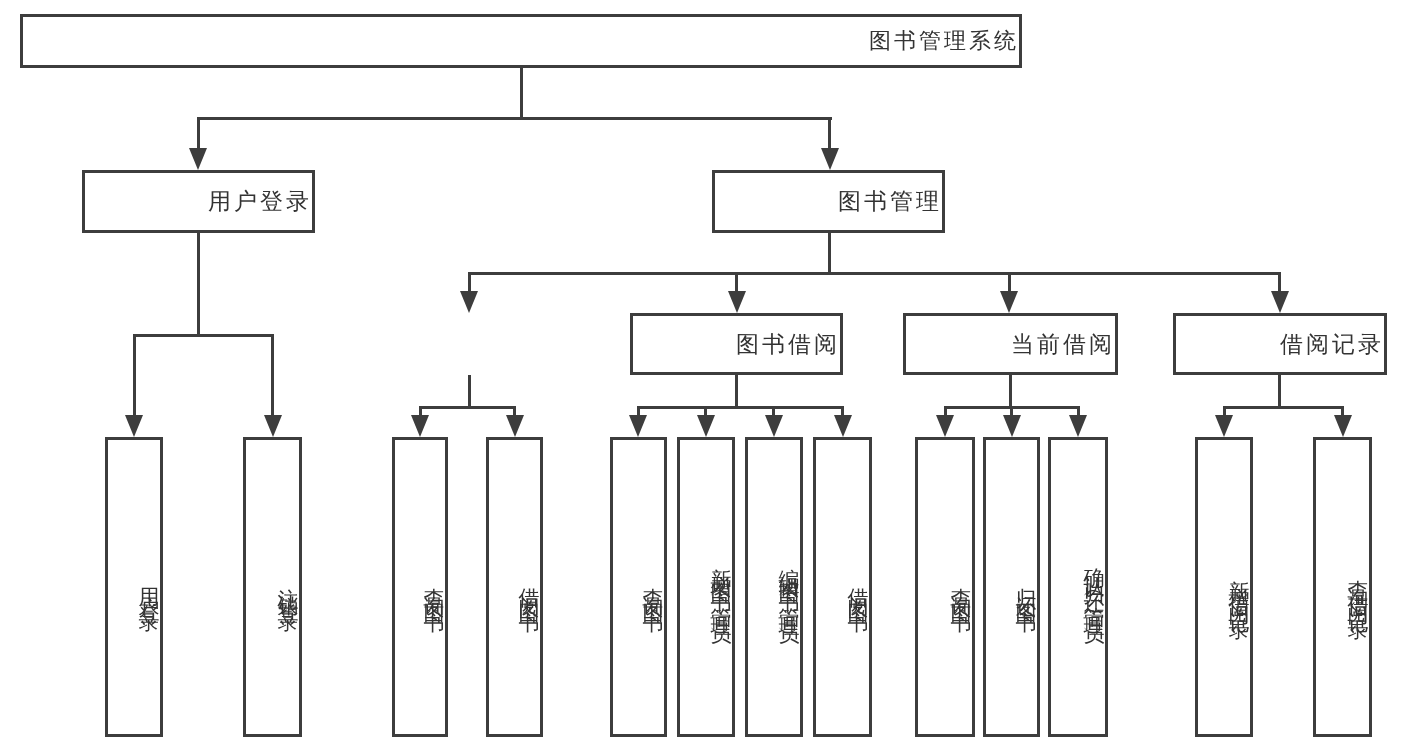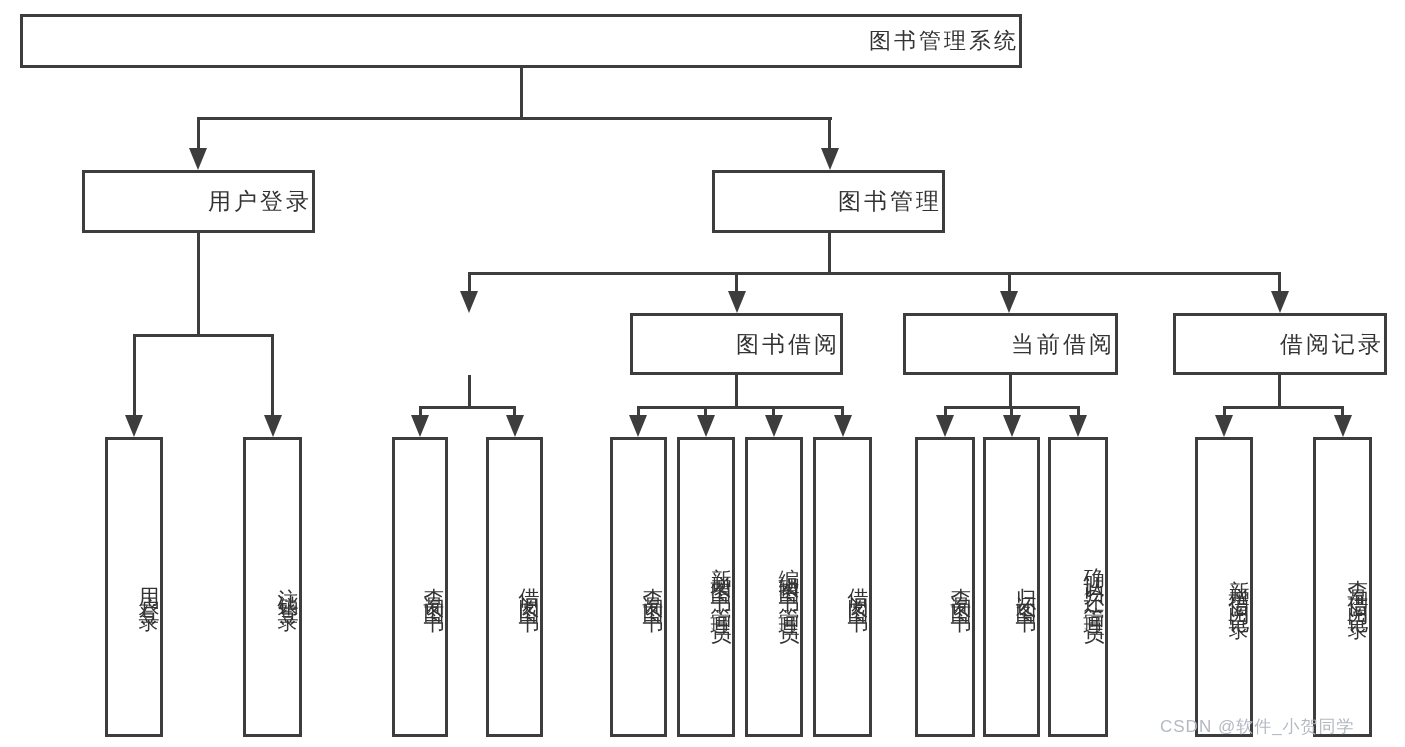--- a/index.html
+++ b/index.html
@@ -181,15 +181,14 @@
     <span class="vlabel">确认归还（管理员）</span>
   </div>
 
   <div class="box" style="left:1195px;top:437px;width:58px;height:300px;">
     <span class="vlabel">新增借阅记录</span>
   </div>
   <div class="box" style="left:1313px;top:437px;width:59px;height:300px;">
     <span class="vlabel">查询借阅记录</span>
   </div>
 
-  <div class="watermark">CSDN @软件_小贺同学</div>
 
 </div>
 
 </body></html>

